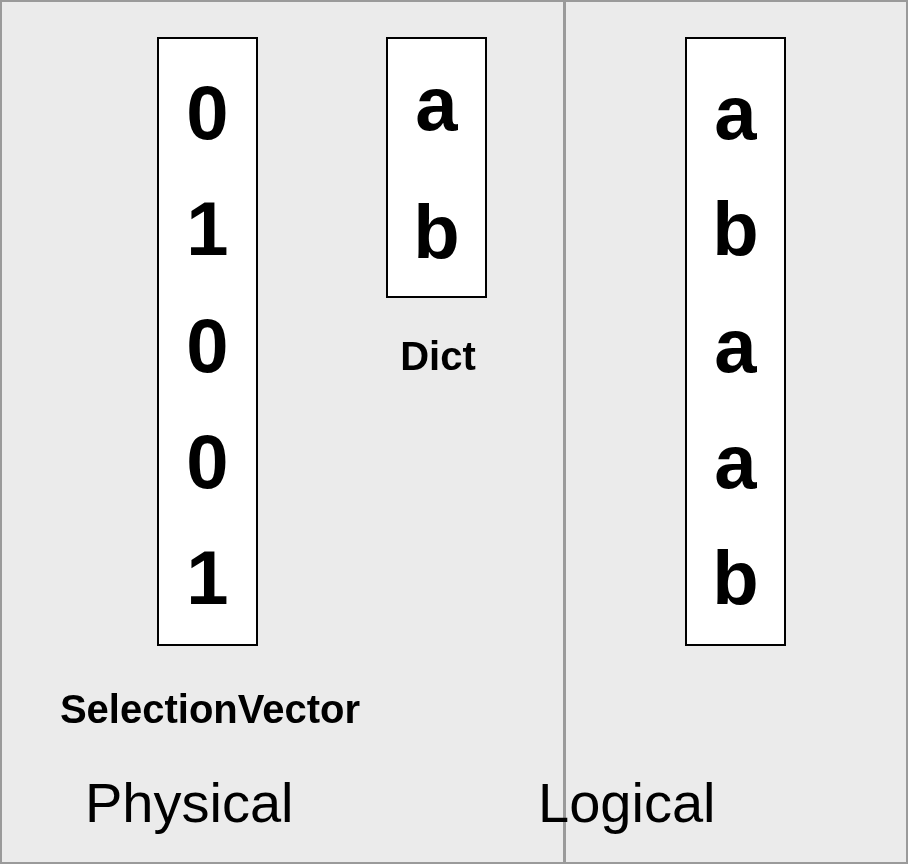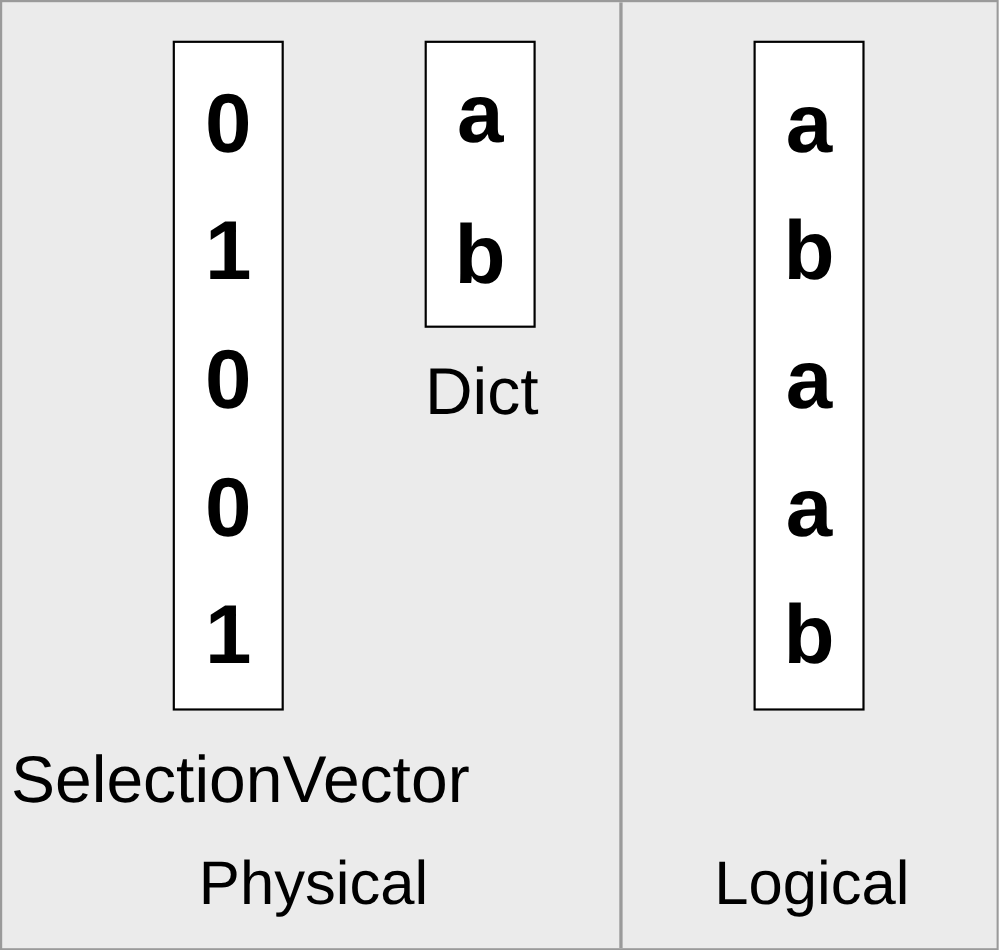--- a/index.html
+++ b/index.html
@@ -48,30 +48,29 @@
   .dict-box { left: 384px; }
   .logical-box { left: 683px; }
   .cell {
     font-weight: bold;
     font-size: 76px;
     line-height: 1;
   }
   .label {
     position: absolute;
     text-align: center;
-    font-size: 60px;
+    font-size: 40px;
     line-height: 52px;
-    font-weight: 400;
+    font-weight: 700;
     white-space: nowrap;
   }
   .dict-label { left: 336px; top: 328px; width: 200px; }
   .sv-label   { left: 8px;   top: 681px; width: 400px; }
   .panel-title {
     position: absolute;
-    text-align: center;
     font-size: 56px;
     line-height: 62px;
     font-weight: 400;
     white-space: nowrap;
   }
   .physical-title { left: 83px;  top: 770px; width: 400px; }
   .logical-title  { left: 536px; top: 770px; width: 400px; }
 </style>
 </head>
 <body>

